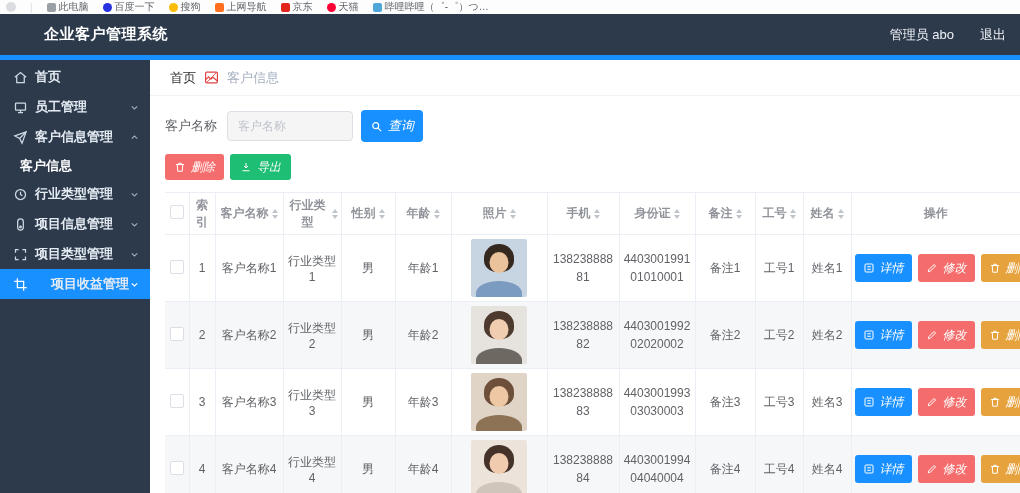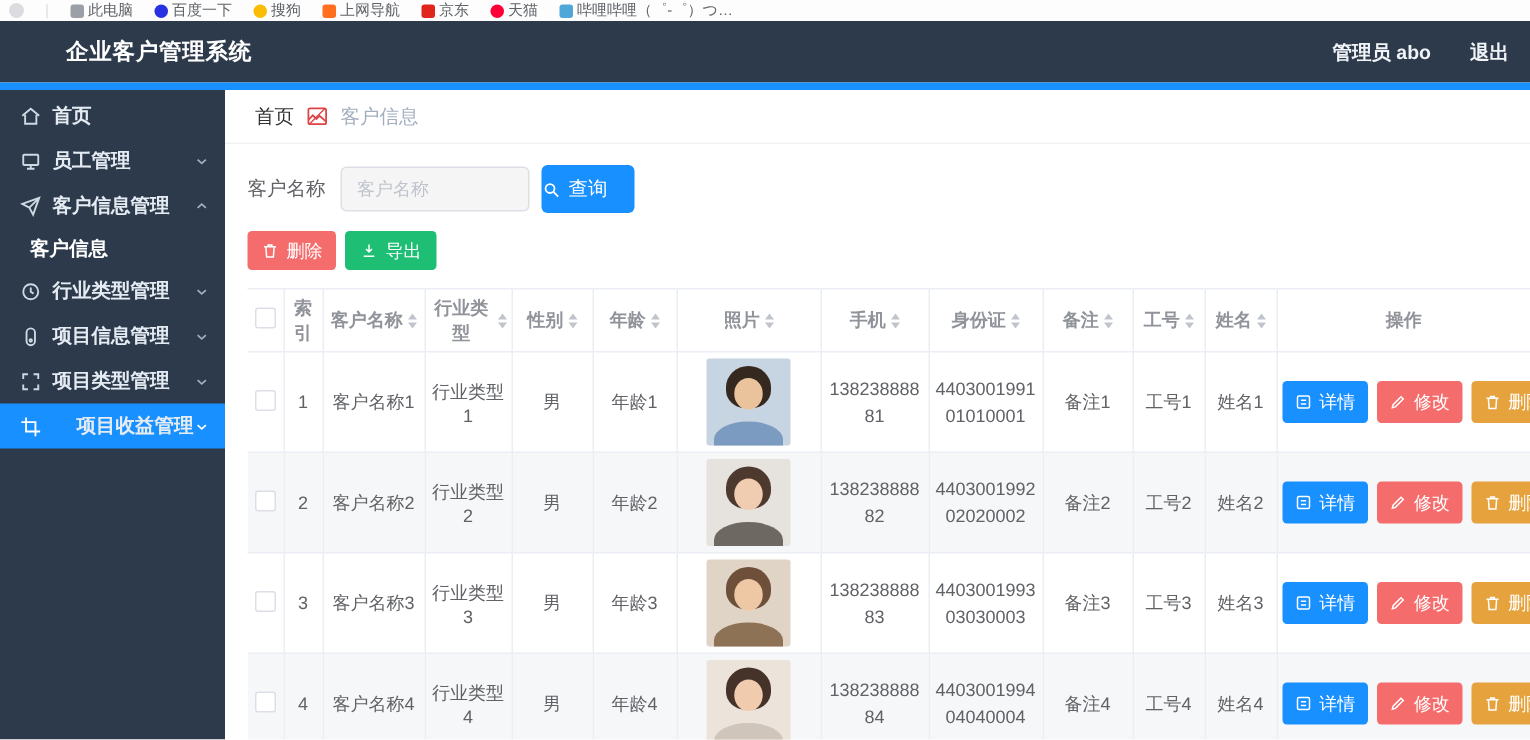--- a/index.html
+++ b/index.html
@@ -19,21 +19,21 @@
   .ico-hao { background:#ff6f1e; }
   .ico-jd { background:#e1251b; }
   .ico-tmall { background:#ff0036; border-radius:50%; }
   .ico-bili { background:#4fa6d8; }
 
   
   .app-header { height:41px; background:#2d3a4b; display:flex; align-items:center;
                 justify-content:space-between; padding:0 14px 0 20px; }
   .app-title { color:#ffffff; font-size:15px; font-weight:bold; letter-spacing:0.5px;margin-left:24px; }
   .header-right { display:flex; align-items:center; gap:26px; color:#f0f3f7; font-size:13px; }
-  .header-right span { cursor:pointer;font-weight:bold; }
+  .header-right span { cursor:pointer; }
   .top-strip { height:5px; background:#1890ff; }
 
   
   .layout { display:flex; height:433px; }
 
   
   .sidebar { width:150px; background:#2d3a4b; flex:none; padding-top:2px; }
   .menu-item { height:30px; display:flex; align-items:center; padding:0 10px 0 13px;
                color:#e4ebf3; font-size:13px; font-weight:bold; cursor:pointer; }
   .menu-item .mi-icon { width:15px; height:15px; margin-right:7px; flex:none; color:#cfd9e4; }
@@ -54,22 +54,22 @@
   .bc-broken { width:15px; height:13px; color:#e04343; }
 
   .content { padding:10px 0 0 15px; flex:1; }
 
   .search-row { display:flex; align-items:center; margin-top:4px; }
   .search-label { font-size:13px; color:#606266; margin-right:10px; }
   .search-input { width:126px; height:30px; background:#f5f5f6; border:1px solid #dcdfe6;
                   border-radius:4px; padding:0 10px; font-size:12px; color:#606266;
                   font-family:inherit; }
   .search-input::placeholder { color:#bfc4cc; }
-  .btn { display:inline-flex; align-items:center; gap:5px;
-         border:none; color:#fff; cursor:pointer; font-family:inherit; }
+  .btn { display:inline-flex; align-items:center; justify-content:center; gap:5px;
+         border:none; color:#fff; cursor:pointer; font-family:inherit;font-style:italic; }
   .btn svg { flex:none; }
   .btn-query { width:62px; height:32px; background:#1890ff; border-radius:4px;
                font-size:13px; margin-left:8px; }
   .toolbar { display:flex; gap:6px; margin-top:12px; }
   .btn-del-top { height:26px; padding:0 9px; background:#f56c6c; border-radius:3px; font-size:12px; }
   .btn-export { height:26px; padding:0 10px; background:#1fbe75; border-radius:3px; font-size:12px; }
 
   
   .tbl-wrap { margin-top:12px; }
   table { border-collapse:collapse; table-layout:fixed; width:855px; }

